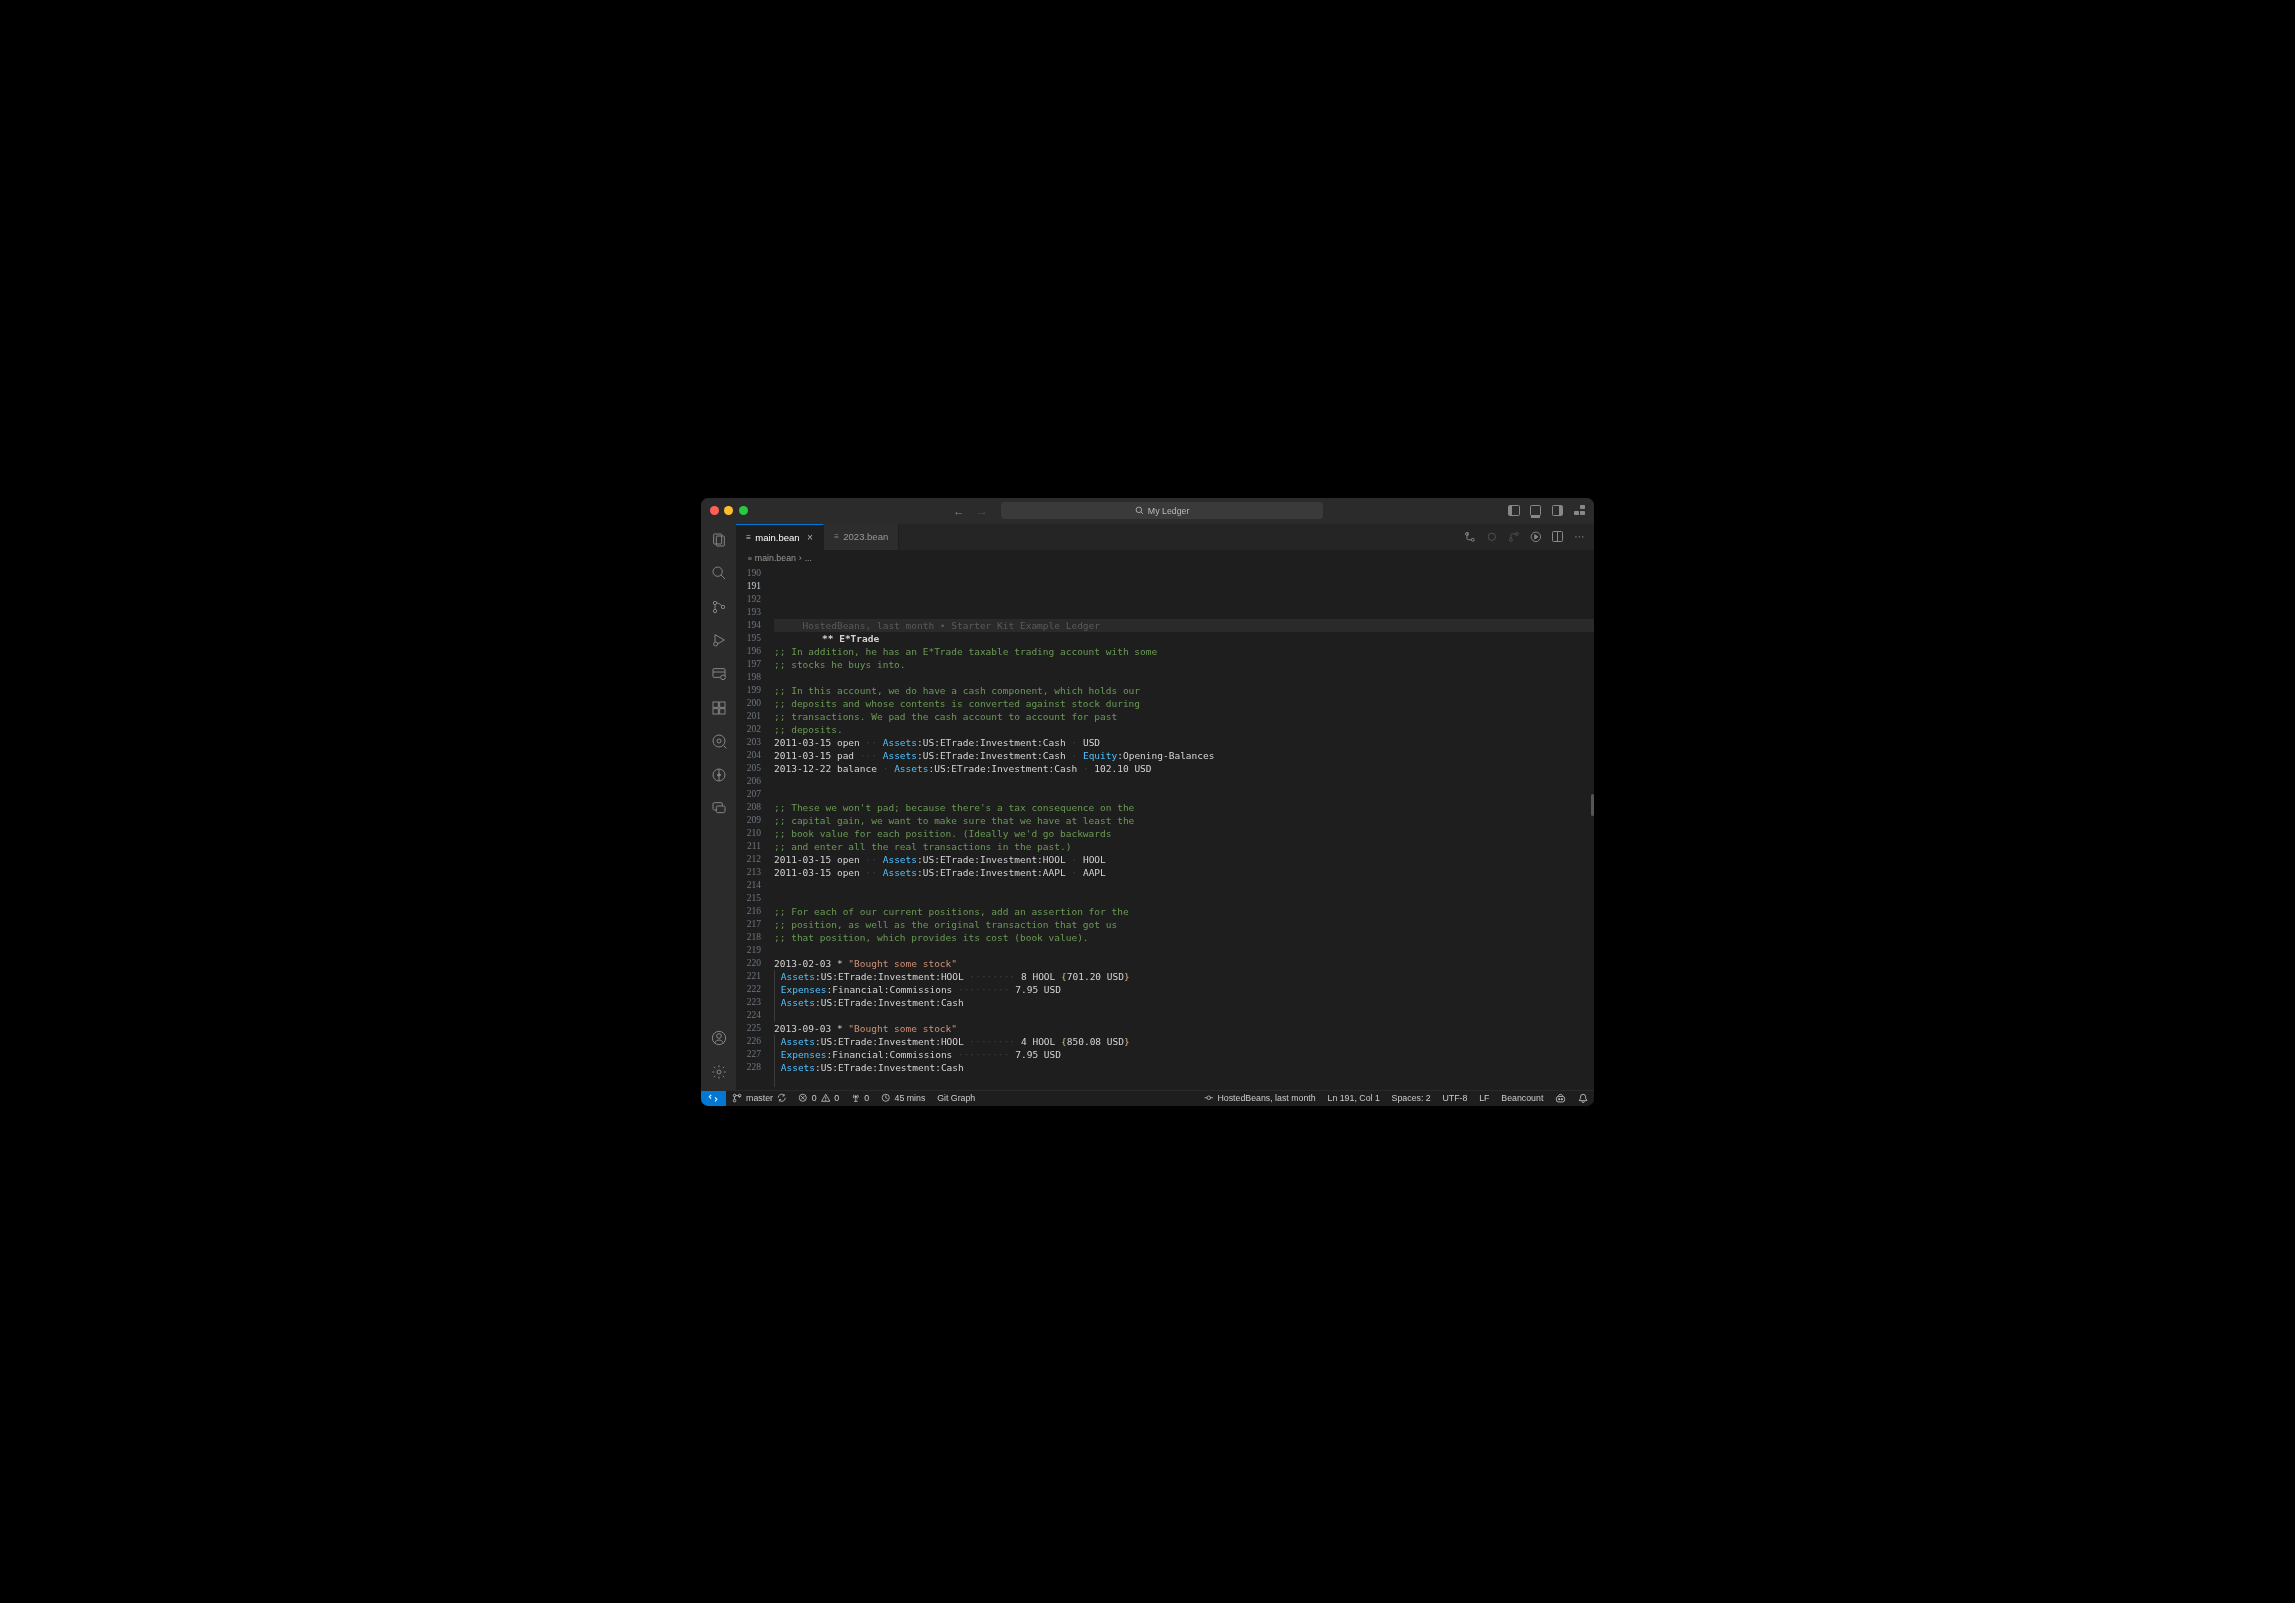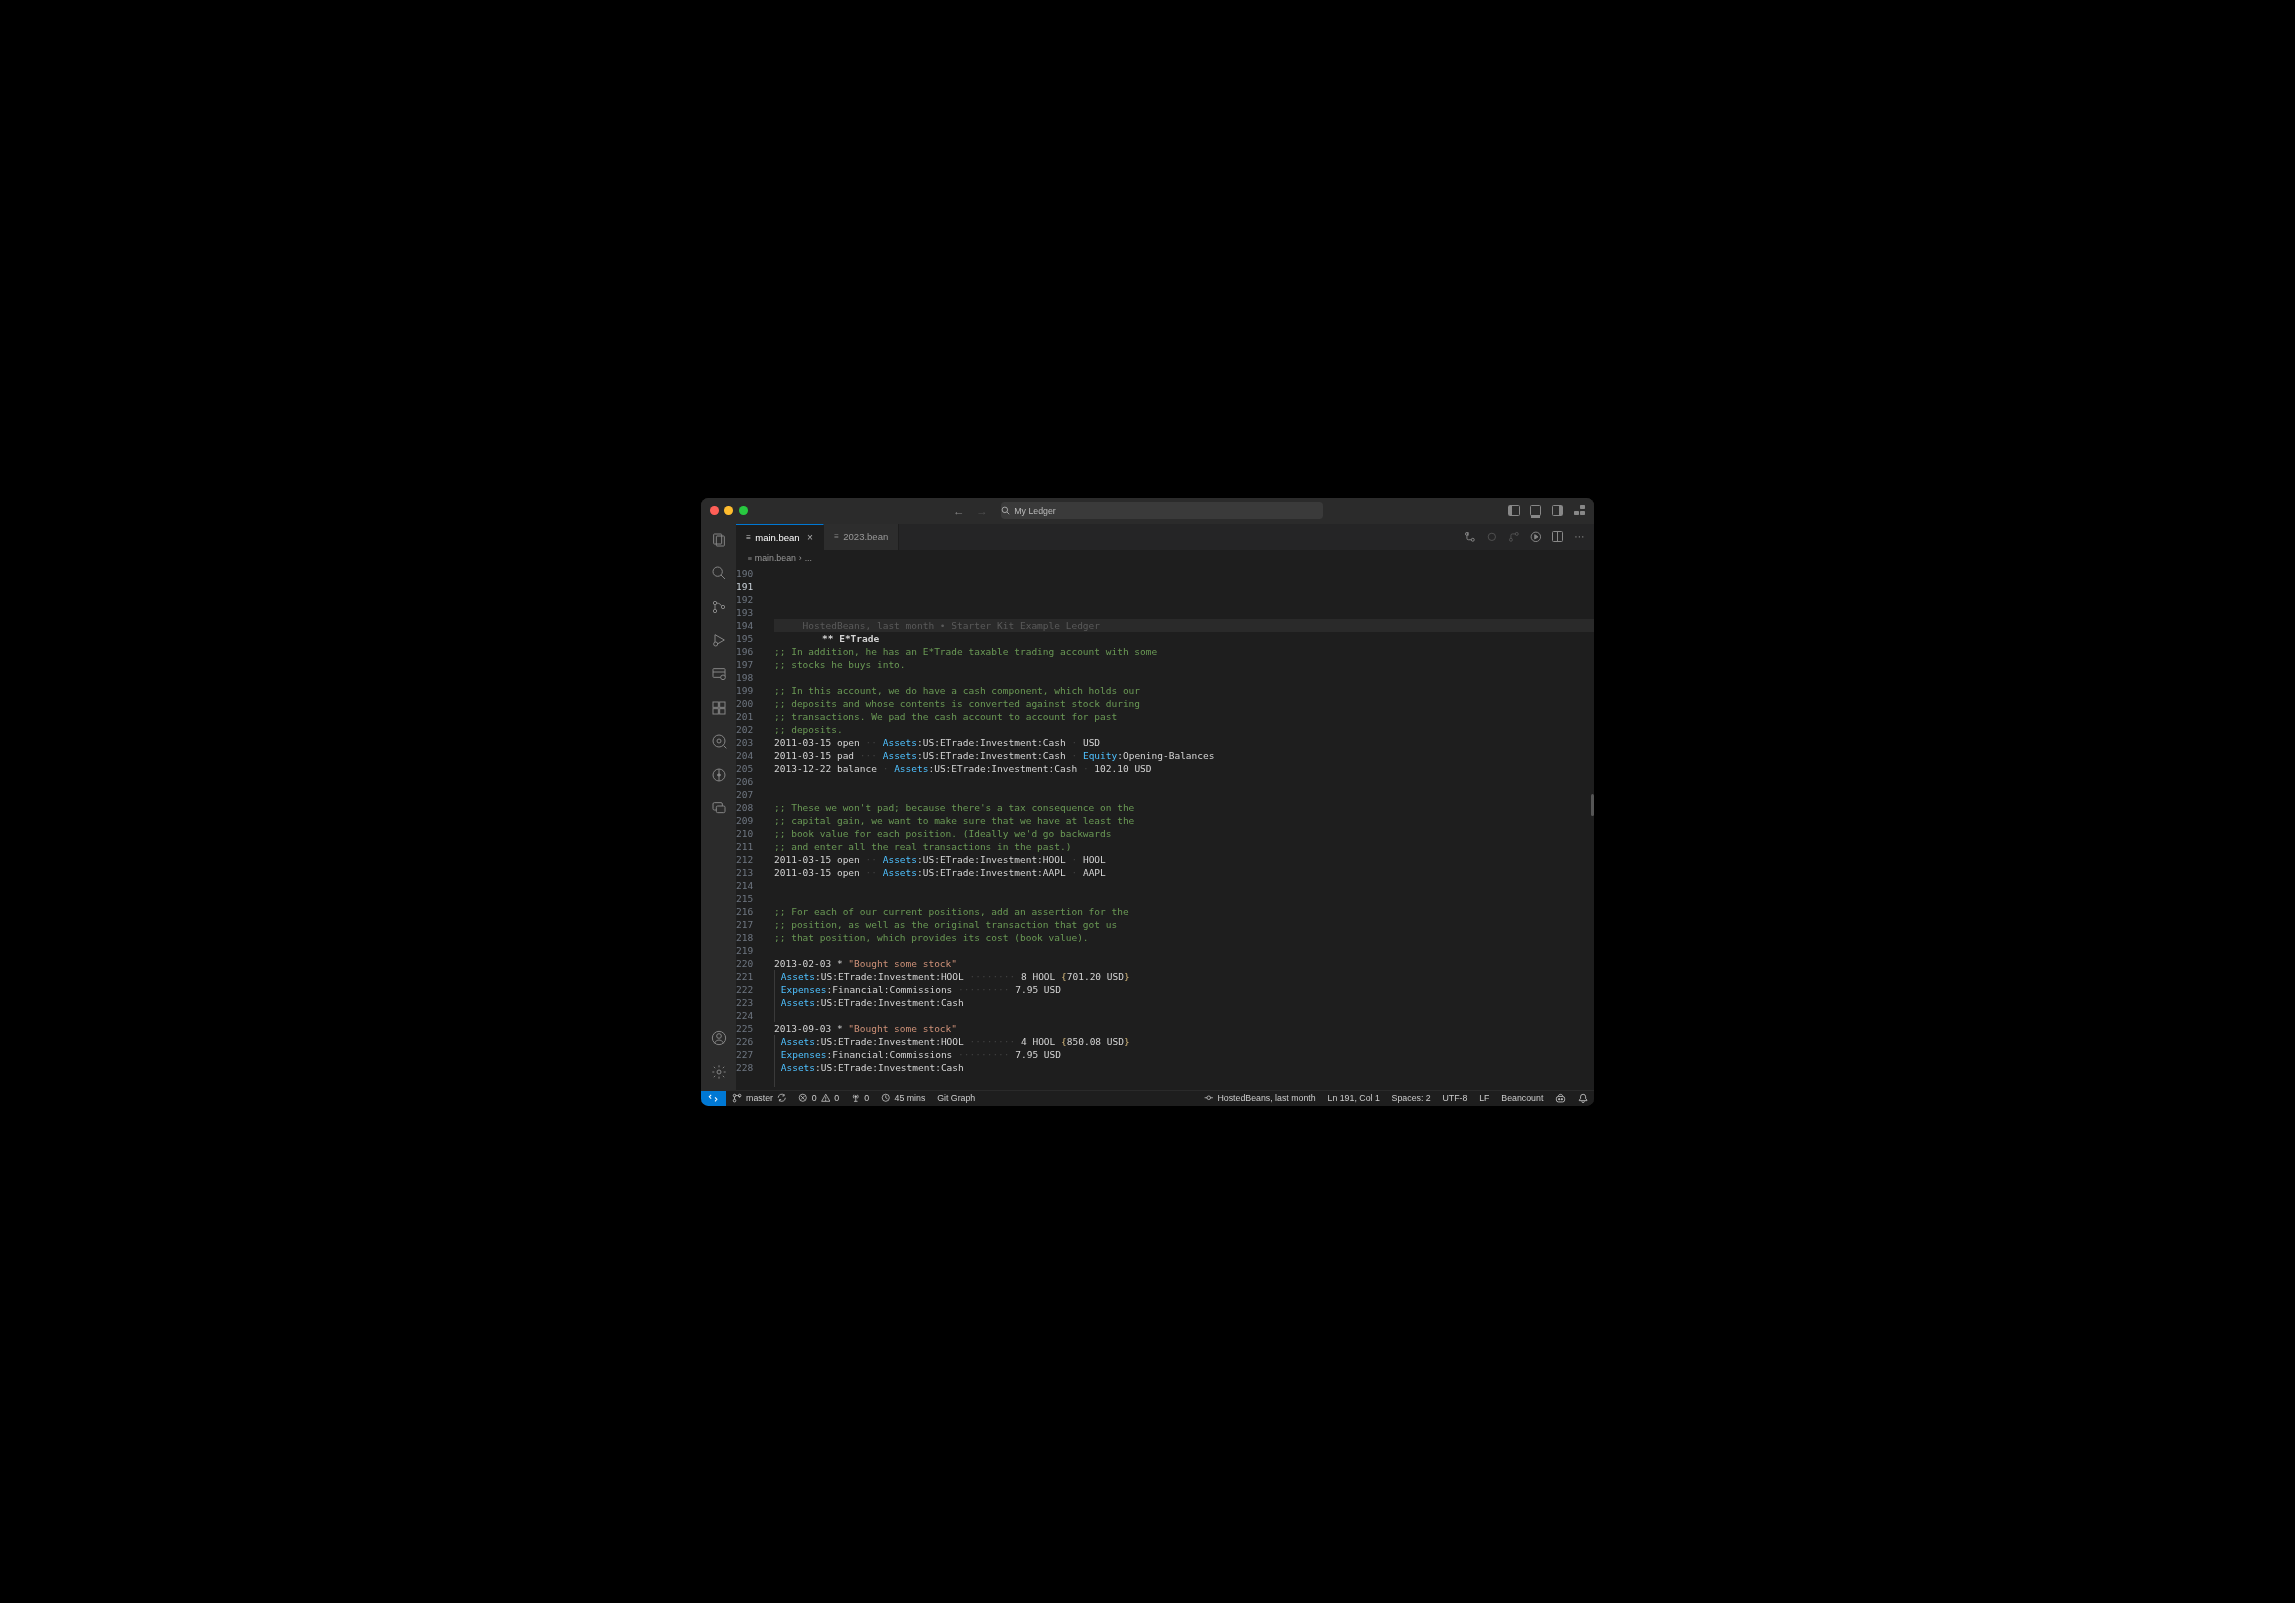--- a/index.html
+++ b/index.html
@@ -39,20 +39,21 @@
 .nav-arrows { display: flex; gap: 11.7px; margin-left: 205px; color: #888; }
 .nav-arrows span { cursor: default; font-size: 11.7px;}
 .search-box {
   flex: 0 0 322px;
   margin-left: 13px;
   height: 17.6px;
   background: #3a3a3a;
   border-radius: 3.7px;
   display: flex;
   align-items: center;
+  justify-content: center;
   color: #bbb;
   font-size: 8.8px;
   gap: 4.4px;
 }
 .titlebar-right {
   position: absolute;
   right: 8.8px;
   display: flex;
   gap: 10.2px;
   color: #888;
@@ -105,21 +106,21 @@
 }
 .tab-actions .ic { width:11.7px; height:11.7px; display:flex; align-items:center; justify-content:center; font-size:10.2px; cursor:pointer;}
 .breadcrumb {
   height:17.6px; font-size:8.8px; color:#999; display:flex; align-items:center; padding-left:11.7px; gap:2.9px;
   background:#1e1e1e;
 }
 .breadcrumb .file-icon { font-size:7.3px; color:#888;}
 
 
 .code-area { flex:1; display:flex; overflow:hidden; font-family: "SF Mono", Menlo, Consolas, monospace; font-size:9.5px; line-height:13px; }
-.gutter { width:38px; text-align:left; color:#6e7681; padding-right:13px; user-select:none; background:#1e1e1e;}
+.gutter { width:38px; text-align:right; color:#6e7681; padding-right:13px; user-select:none; background:#1e1e1e;font-family:Liberation Serif, serif;}
 .gutter .current { color:#c9d1d9; }
 .code { flex:1; background:#1e1e1e; white-space:pre; color:#d4d4d4; position:relative;}
 .code .line { height:13px; }
 .code .line.current { background:#2a2a2a;}
 .indent-guide { border-left:0.7px solid #3a3a3a; display:inline-block; height:13px; vertical-align:top;}
 
 .c-comment { color:#6a9955;margin-top:24px; }
 .c-white { color:#d4d4d4; }
 .c-header { color:#d4d4d4; font-weight:600;margin-left:48px;}
 .c-dim { color:#5a5a5a; }

